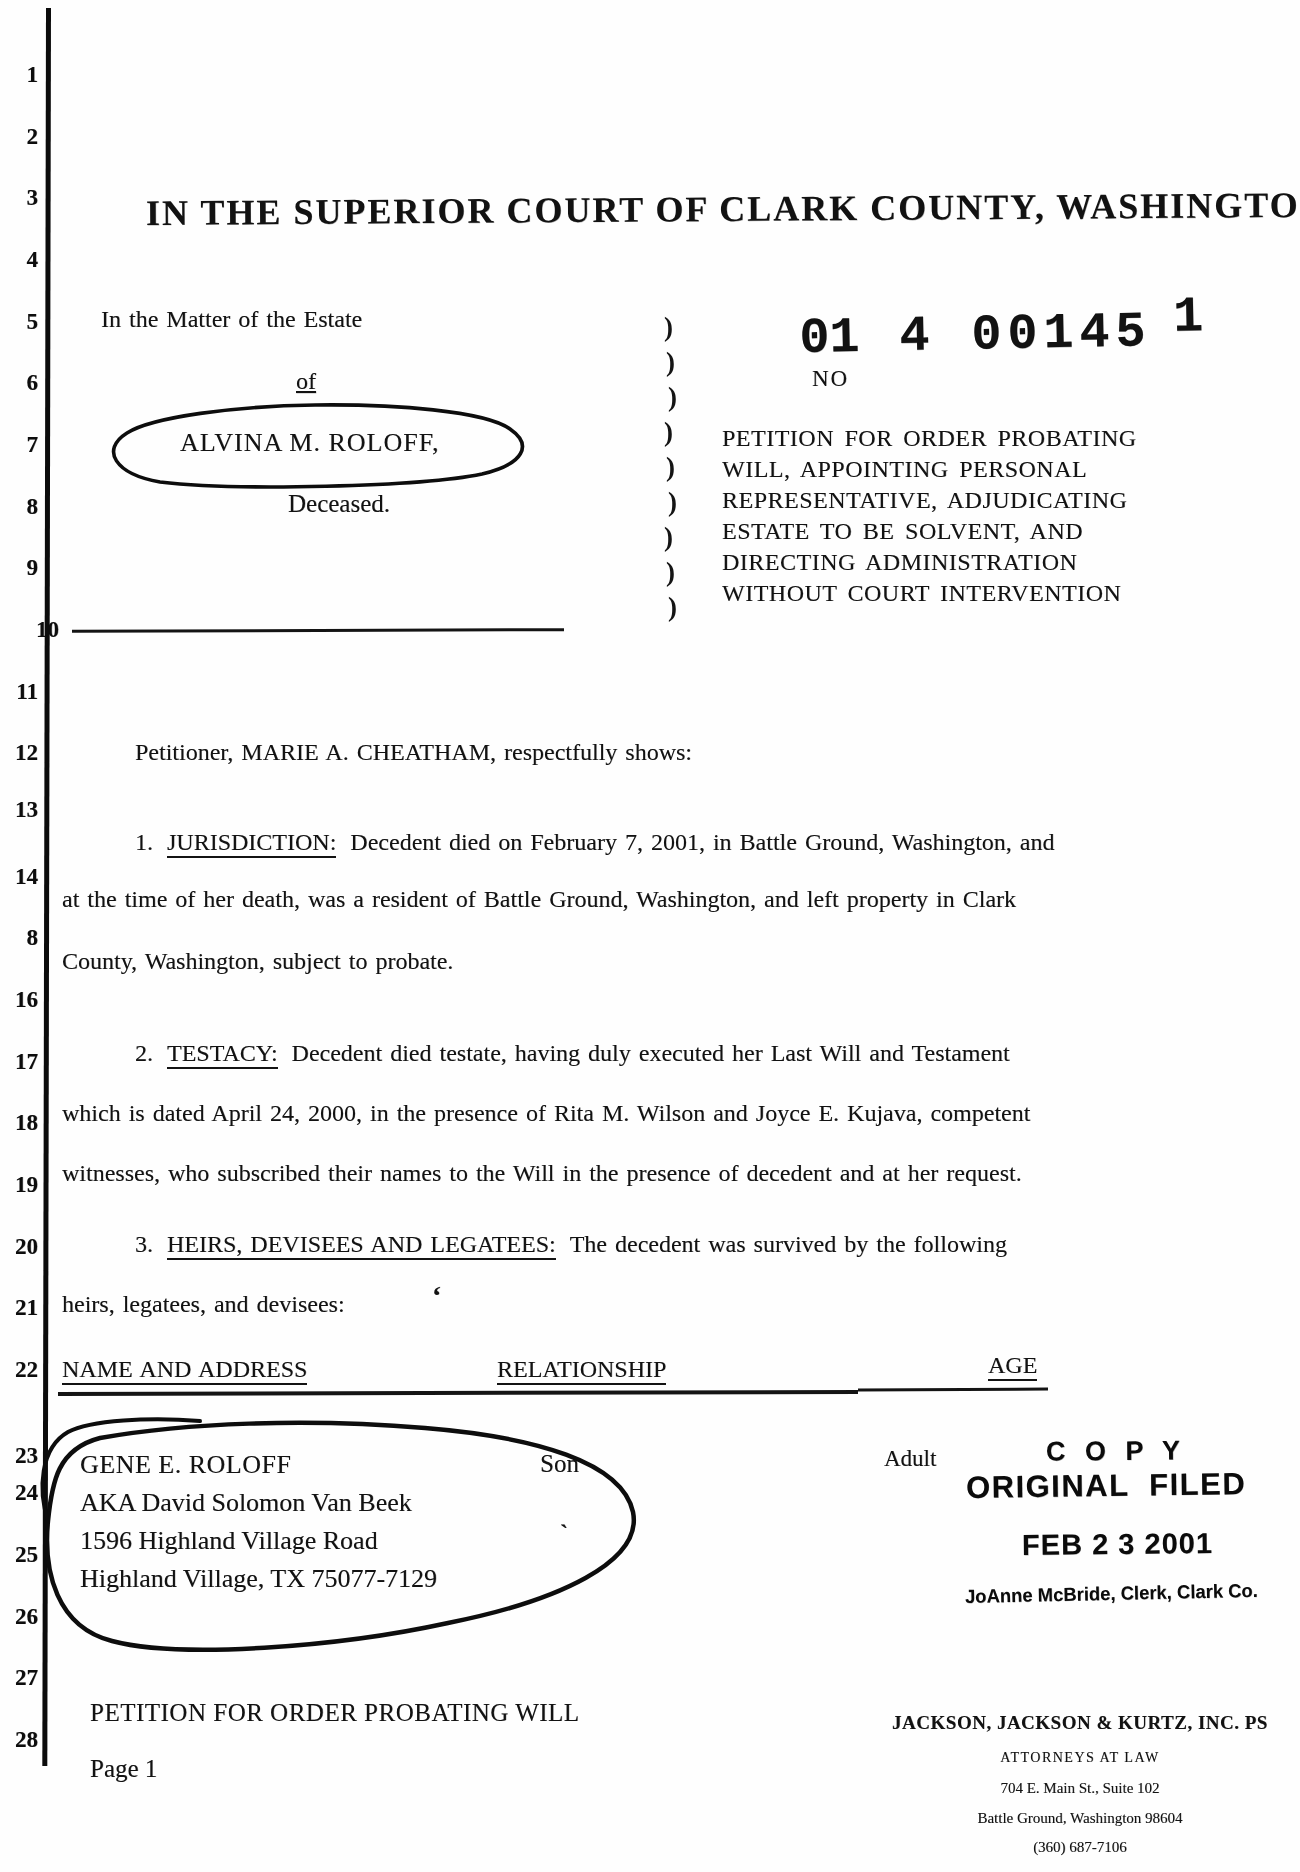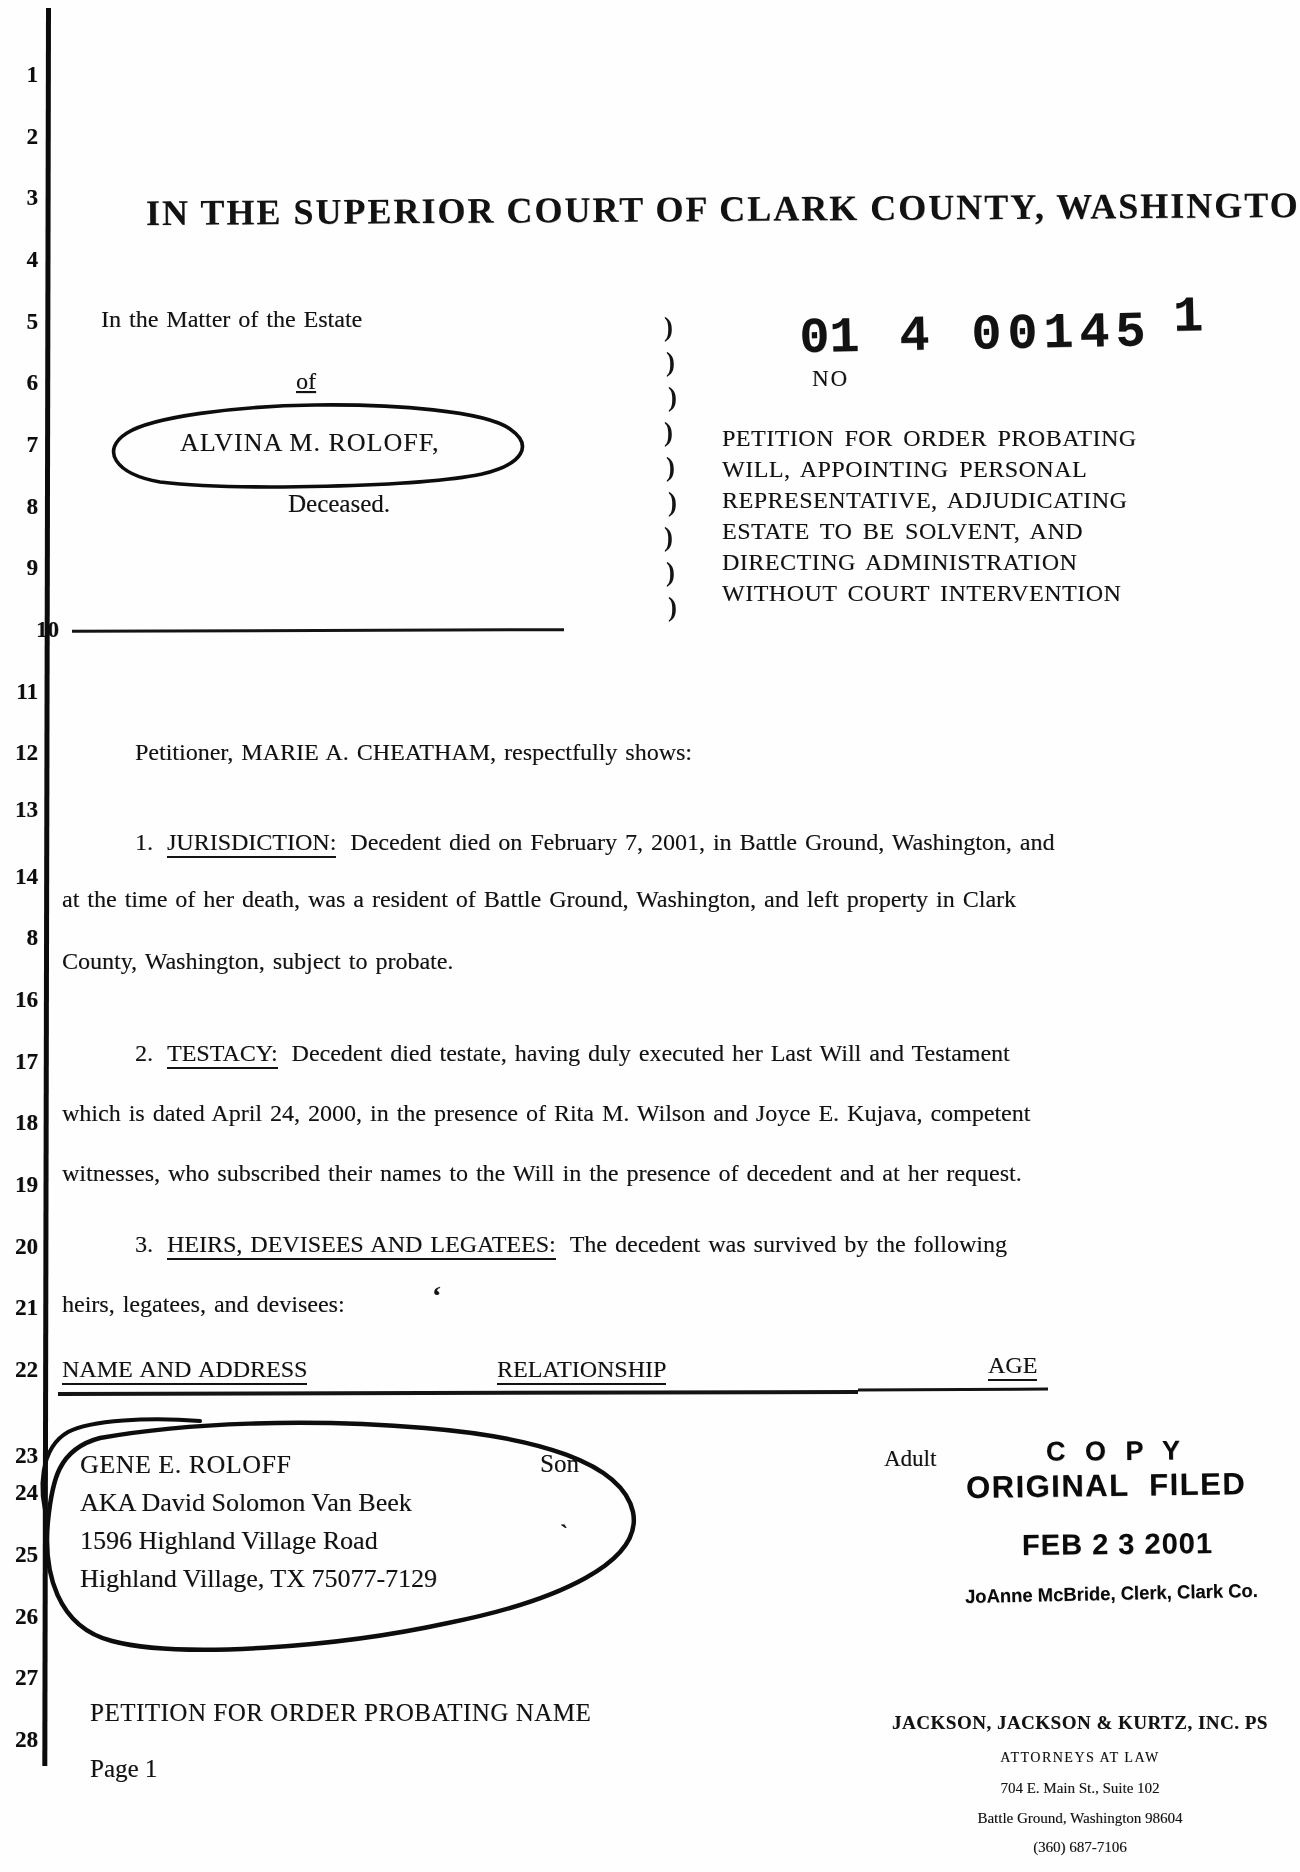--- a/index.html
+++ b/index.html
@@ -127,21 +127,21 @@
   <div class="txt" style="left:80px;top:1488px;font-size:26px;">AKA David Solomon Van Beek</div>
   <div class="txt" style="left:80px;top:1526px;font-size:26px;">1596 Highland Village Road</div>
   <div class="txt" style="left:80px;top:1564px;font-size:26px;">Highland Village, TX 75077-7129</div>
   <div class="txt" style="left:560px;top:1520px;font-size:24px;font-weight:bold;">`</div>
 
   <div class="txt stamp" style="left:1046px;top:1436px;font-size:27px;letter-spacing:6px;transform:rotate(-0.5deg);">C O P Y</div>
   <div class="txt stamp" style="left:966px;top:1468px;font-size:31px;letter-spacing:1.5px;word-spacing:10px;transform:rotate(-0.8deg);">ORIGINAL FILED</div>
   <div class="txt stamp" style="left:1022px;top:1528px;font-size:29px;letter-spacing:1px;transform:rotate(-0.6deg);">FEB 2 3 2001</div>
   <div class="txt stamp" style="left:965px;top:1586px;font-size:19px;transform:rotate(-1.2deg) scaleX(0.97);transform-origin:left center;">JoAnne McBride, Clerk, Clark Co.</div>
 
-  <div class="txt" style="left:90px;top:1699px;font-size:25px;letter-spacing:0.5px;">PETITION FOR ORDER PROBATING NAME</div>
+  <div class="txt" style="left:90px;top:1699px;font-size:25px;letter-spacing:0.5px;">PETITION FOR ORDER PROBATING WILL</div>
   <div class="txt" style="left:90px;top:1755px;font-size:25px;">Page 1</div>
 
   <div style="position:absolute;left:880px;top:1712px;width:400px;text-align:center;">
     <div class="txt" style="position:static;font-size:19px;font-weight:bold;letter-spacing:0.5px;">JACKSON, JACKSON &amp; KURTZ, INC. PS</div>
     <div class="txt" style="position:static;font-size:14px;letter-spacing:1.5px;margin-top:16px;">ATTORNEYS AT LAW</div>
     <div class="txt" style="position:static;font-size:15px;margin-top:14px;">704 E. Main St., Suite 102</div>
     <div class="txt" style="position:static;font-size:15px;margin-top:13px;">Battle Ground, Washington 98604</div>
     <div class="txt" style="position:static;font-size:15px;margin-top:12px;">(360) 687-7106</div>
   </div>
 

